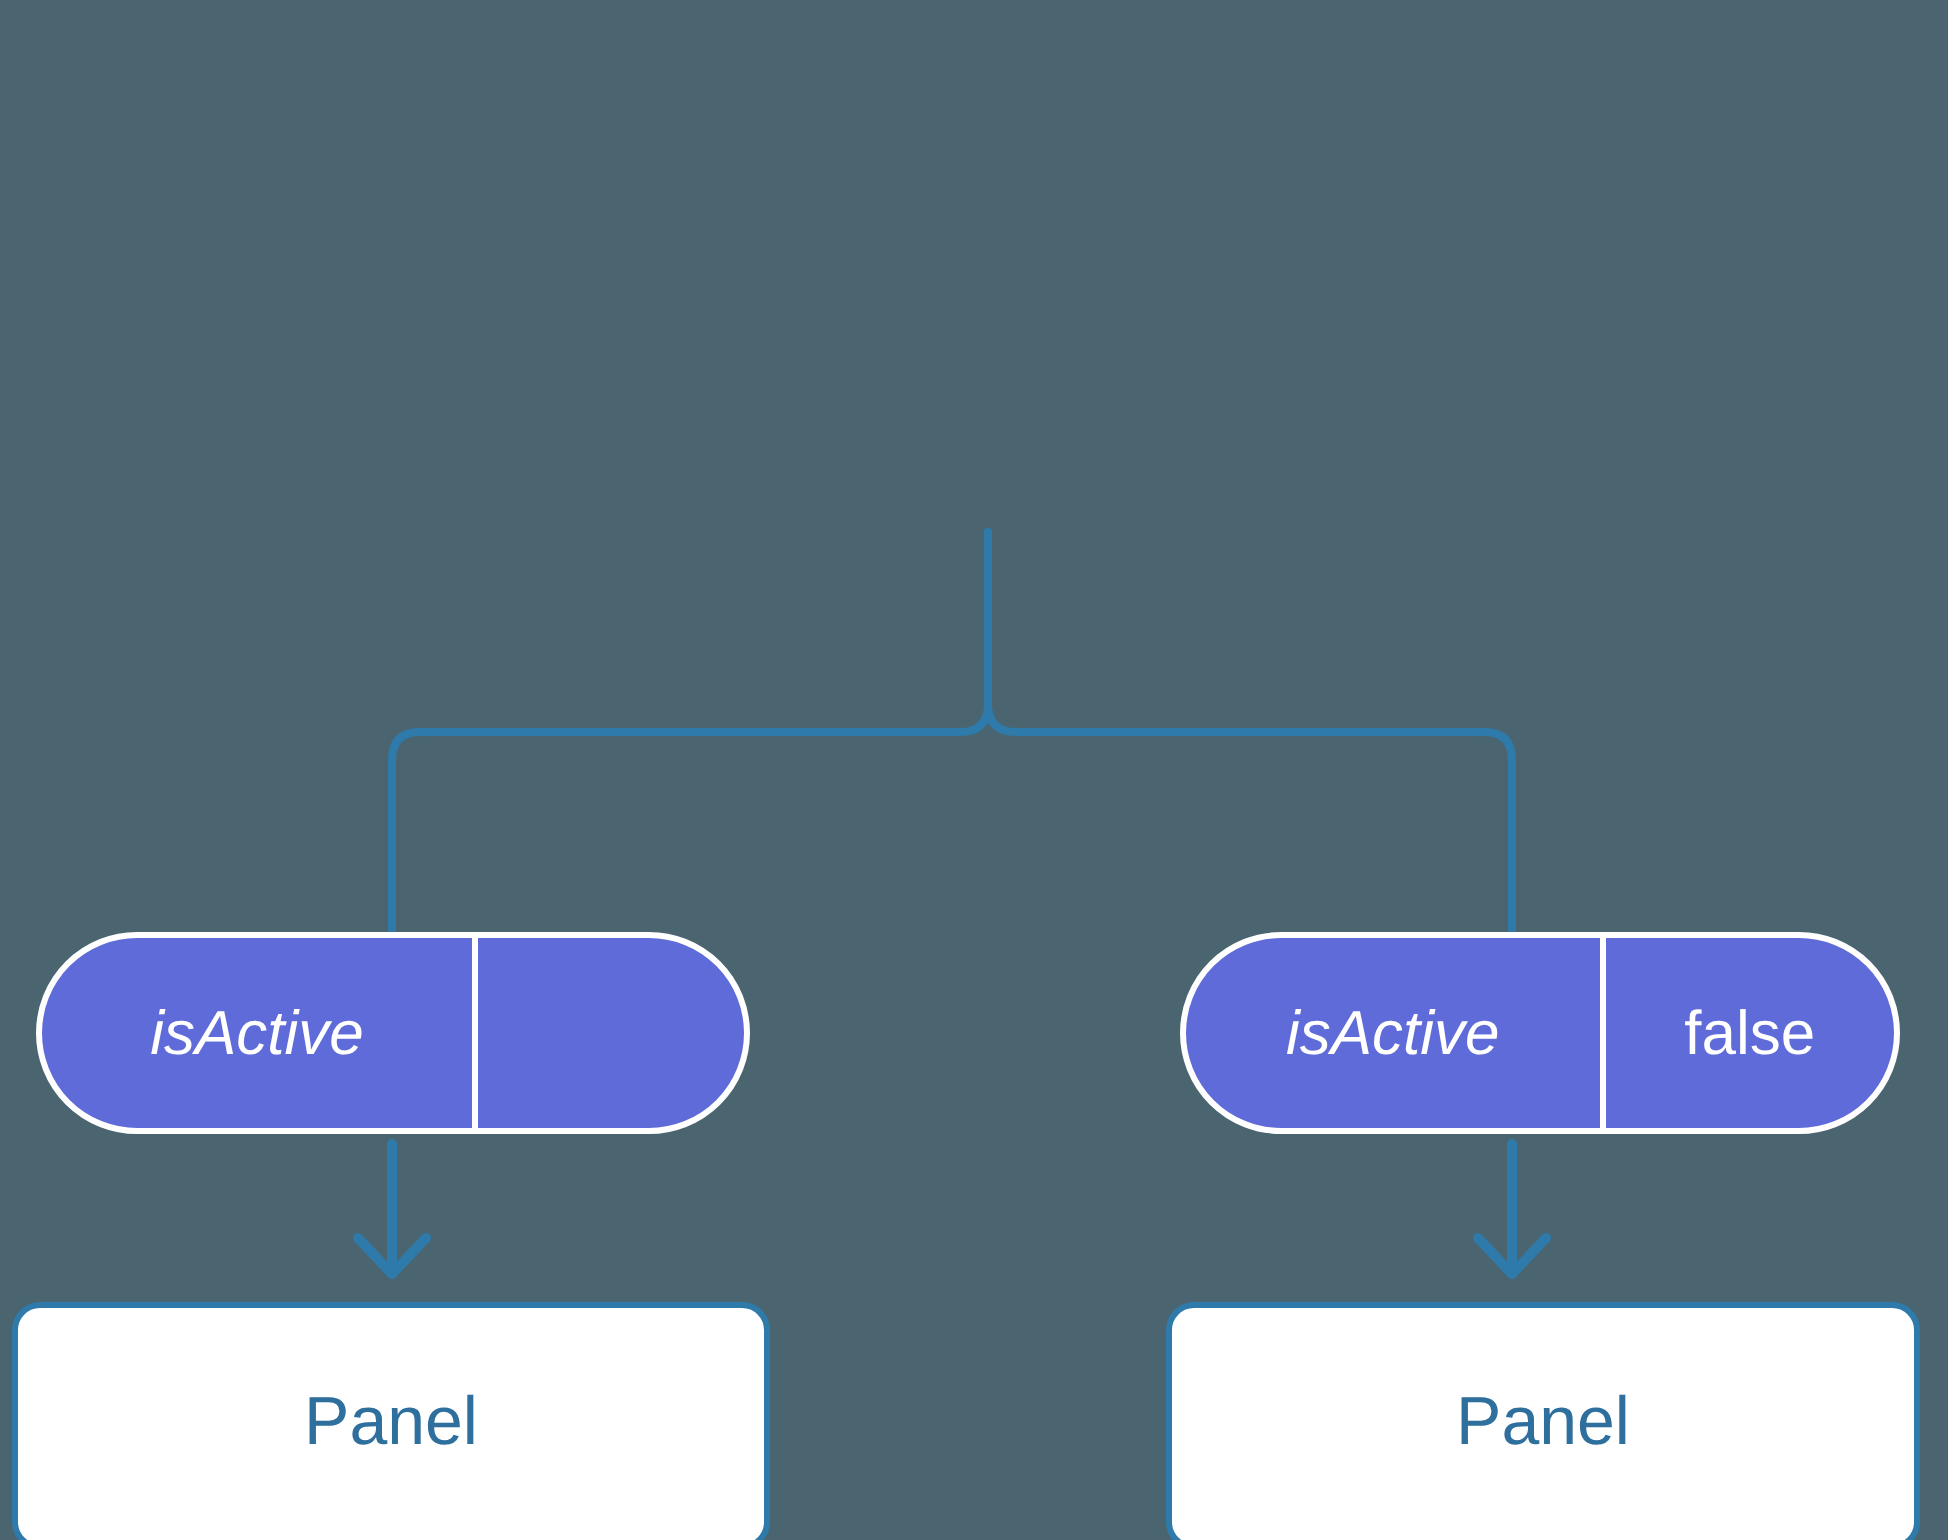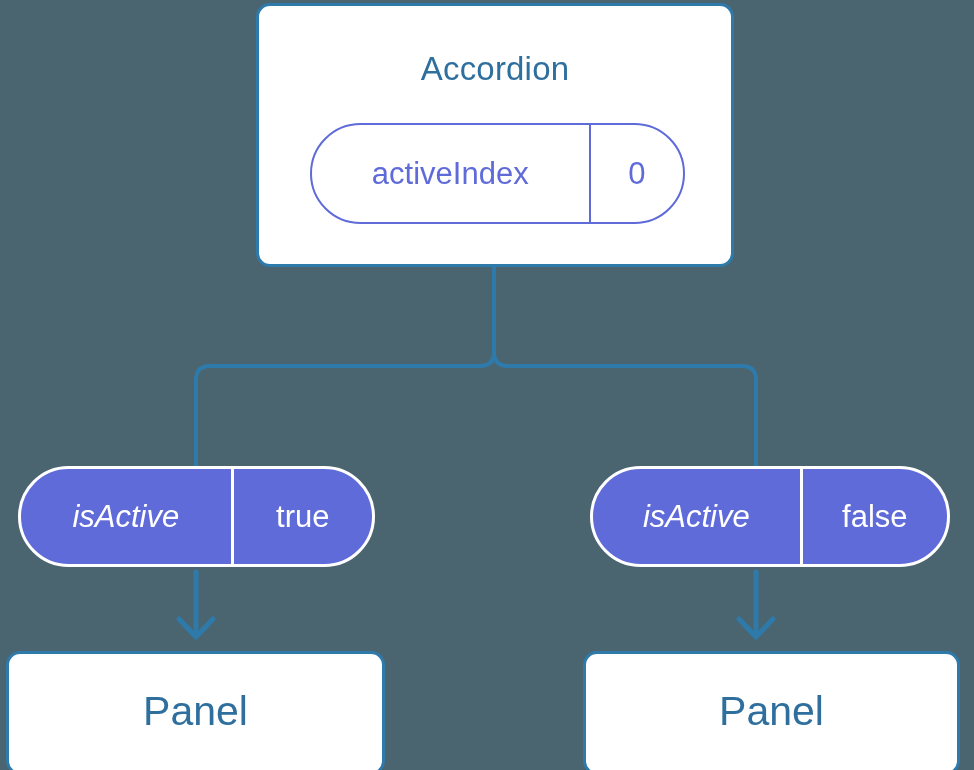--- a/index.html
+++ b/index.html
@@ -137,21 +137,21 @@
     box-sizing: border-box;
     background: #ffffff;
     border: 3px solid #2e7aab;
     border-radius: 14px;
     display: flex;
     align-items: center;
     justify-content: center;
   }
   .panel-box .panel-label {
     color: #2e6f9e;
-    font-size: 41px;
+    font-size: 34px;
     font-weight: 400;
     line-height: 1;
     margin-top: -4px;
   }
   #panel-left {
     left: 6px;
     top: 651px;
     width: 379px;
     height: 124px;
   }
@@ -176,32 +176,23 @@
       <path d="M196,572 L196,636" stroke="#2e7aab" stroke-width="5" stroke-linecap="round"></path>
       <path d="M179,619 L196,637 L213,619" stroke="#2e7aab" stroke-width="5" fill="none" stroke-linecap="round" stroke-linejoin="round"></path>
     </g>
 
     <g>
       <path d="M756,572 L756,636" stroke="#2e7aab" stroke-width="5" stroke-linecap="round"></path>
       <path d="M739,619 L756,637 L773,619" stroke="#2e7aab" stroke-width="5" fill="none" stroke-linecap="round" stroke-linejoin="round"></path>
     </g>
   </svg>
 
-  <div class="component-card" id="accordion-card">
-    <div class="card-title">Accordion</div>
-
-    <div class="state-pill outlined" id="accordion-state-pill">
-      <div class="pill-key">activeIndex</div>
-      <div class="pill-value">0</div>
-    </div>
-  </div>
 
   <div class="state-pill filled" id="pill-left">
     <div class="pill-key">isActive</div>
-    <div class="pill-value">true</div>
   </div>
 
   <div class="panel-box" id="panel-left">
     <div class="panel-label">Panel</div>
   </div>
 
   <div class="state-pill filled" id="pill-right">
     <div class="pill-key">isActive</div>
     <div class="pill-value">false</div>
   </div>

